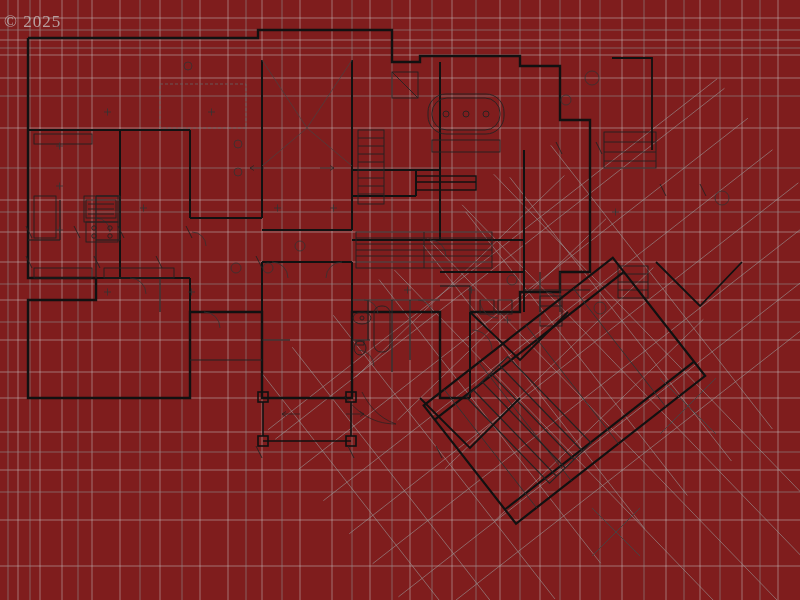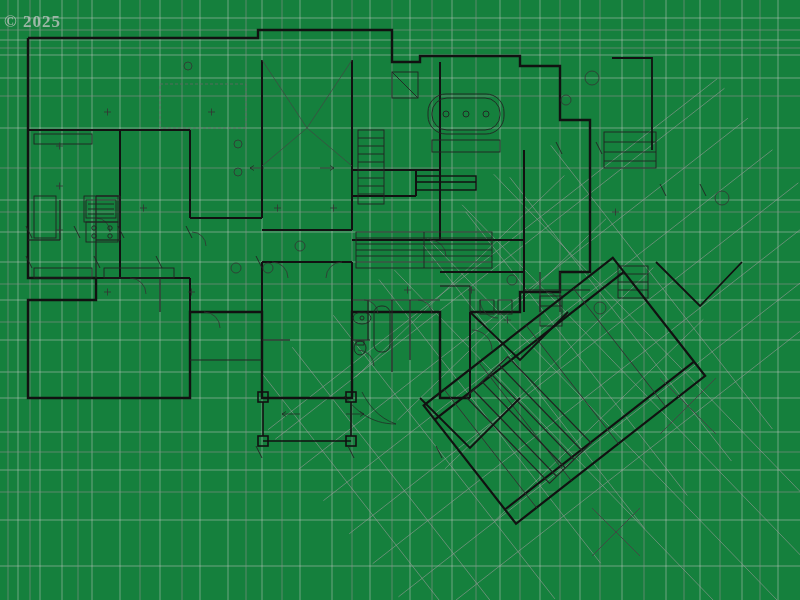--- a/index.html
+++ b/index.html
@@ -2,21 +2,21 @@
 <html><head>
 <meta charset="utf-8">
 <title>Floor Plan</title>
 <style>
   html,body{margin:0;padding:0;background:#fff;}
   body{
     width:800px;height:600px;overflow:hidden;position:relative;
     font-family:"Liberation Sans", sans-serif;
     color:#111;
   }
-  #sheet{position:absolute;inset:0;width:800px;height:600px;background:#15803d;font-weight:bold;}
+  #sheet{position:absolute;inset:0;width:800px;height:600px;background:#7f1d1d;}
   svg.layer{position:absolute;left:0;top:0;width:800px;height:600px;}
   .wm{
     position:absolute;left:4px;top:12px;
     font-family:"Liberation Serif", serif;
     font-size:17px;letter-spacing:1px;color:#c9c9c9;
     opacity:.75;white-space:nowrap;
     -webkit-user-select:none;user-select:none;
   }
   .lbl{
     position:absolute;white-space:pre;text-align:center;

